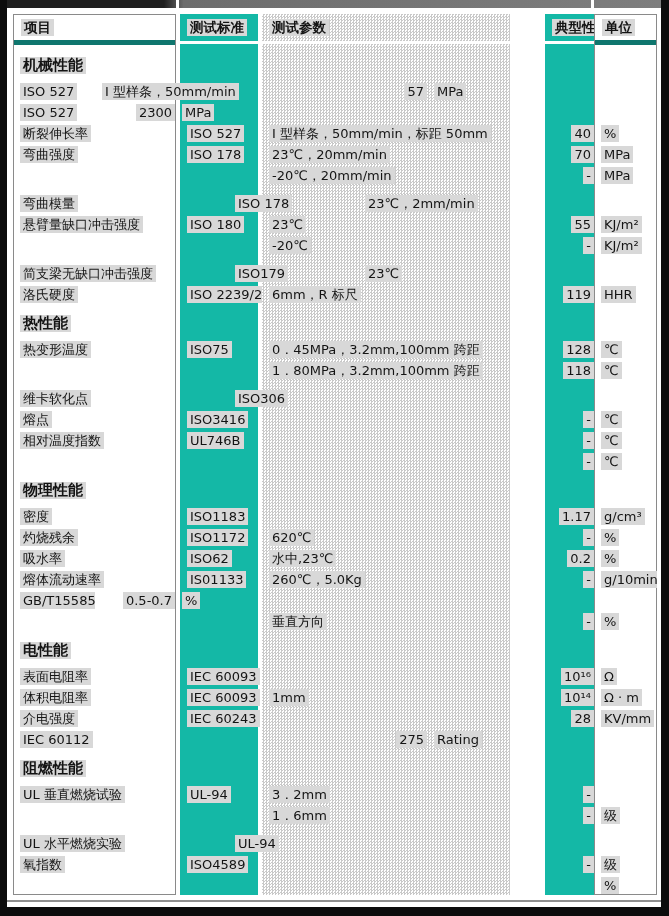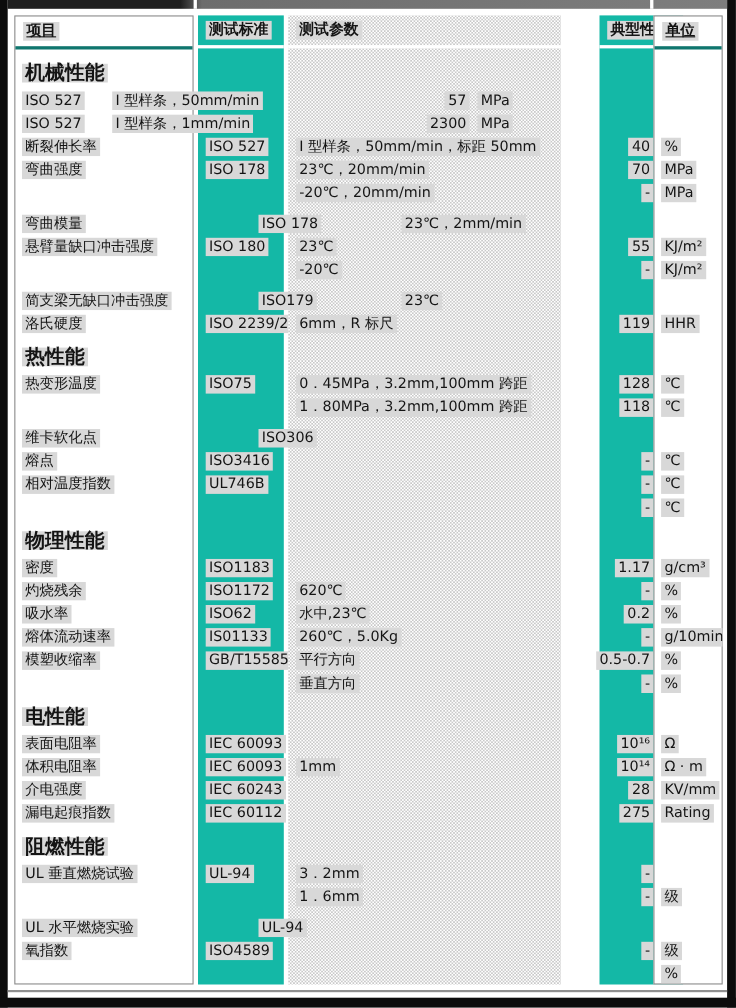--- a/index.html
+++ b/index.html
@@ -30,21 +30,21 @@
   }
   .c1{left:13px;width:163px;}
   .c2{left:180px;width:78px;}
   .c3{left:262px;width:248px;}
   .c4{left:514px;width:76px;margin-left:31px;}
   .c5{left:594px;width:63px;}
   .colhead{
     height:30px;display:flex;align-items:center;padding-left:7px;
     font-weight:bold;font-size:13.5px;box-sizing:border-box;
   }
-  .col-white .colhead{border-bottom:3px solid #0f766e;text-decoration:underline;}
+  .col-white .colhead{border-bottom:5px solid #0f766e;}
   .col-gray .colhead,.col-hatch .colhead{border-bottom:3px solid #ffffff;}
 
   
   .hl{
     background:#d8d8d8;padding:0 3px;display:inline-block;
     line-height:17px;white-space:nowrap;color:#141414;
   }
 
   
   .rows{
@@ -54,21 +54,21 @@
   .trow{display:flex;height:21px;align-items:center;}
   .trow.gap{margin-top:7px;gap:48px;}
   .cell{box-sizing:border-box;padding-left:7px;overflow:hidden;white-space:nowrap;flex:none;}
   .w-item{width:167px;}
   .w-std{width:82px;}
   .w-param{width:252px;}
   .w-val{width:80px;text-align:right;}
   .w-unit{width:63px;}
   .sectionrow{
     height:34px;box-sizing:border-box;padding:9px 0 0 7px;
-    font-weight:bold;font-size:18px;
+    font-weight:bold;font-size:15px;
   }
 </style>
 </head>
 <body>
 
 <div class="frame frame-left"></div>
 <div class="frame frame-right"></div>
 <div class="frame frame-bottom"></div>
 <div class="topbar"></div>
 <div class="notch" style="left:176px;"></div>
@@ -104,21 +104,20 @@
 <div class="rows">
     <div class="sectionrow"><span class="hl">机械性能</span></div>
     <div class="trow">
       <div class="cell w-std"><span class="hl">ISO 527</span></div>
       <div class="cell w-param"><span class="hl">I 型样条，50mm/min</span></div>
       <div class="cell w-val"><span class="hl">57</span></div>
       <div class="cell w-unit"><span class="hl">MPa</span></div>
     </div>
     <div class="trow">
       <div class="cell w-std"><span class="hl">ISO 527</span></div>
-      <div class="cell w-param"><span class="hl">I 型样条，1mm/min</span></div>
       <div class="cell w-val"><span class="hl">2300</span></div>
       <div class="cell w-unit"><span class="hl">MPa</span></div>
     </div>
     <div class="trow">
       <div class="cell w-item"><span class="hl">断裂伸长率</span></div>
       <div class="cell w-std"><span class="hl">ISO 527</span></div>
       <div class="cell w-param"><span class="hl">I 型样条，50mm/min，标距 50mm</span></div>
       <div class="cell w-val"><span class="hl">40</span></div>
       <div class="cell w-unit"><span class="hl">%</span></div>
     </div>
@@ -237,23 +236,21 @@
       <div class="cell w-unit"><span class="hl">%</span></div>
     </div>
     <div class="trow">
       <div class="cell w-item"><span class="hl">熔体流动速率</span></div>
       <div class="cell w-std"><span class="hl">IS01133</span></div>
       <div class="cell w-param"><span class="hl">260℃，5.0Kg</span></div>
       <div class="cell w-val"><span class="hl">-</span></div>
       <div class="cell w-unit"><span class="hl">g/10min</span></div>
     </div>
     <div class="trow">
-      <div class="cell w-item"><span class="hl">模塑收缩率</span></div>
       <div class="cell w-std"><span class="hl">GB/T15585</span></div>
-      <div class="cell w-param"><span class="hl">平行方向</span></div>
       <div class="cell w-val"><span class="hl">0.5-0.7</span></div>
       <div class="cell w-unit"><span class="hl">%</span></div>
     </div>
     <div class="trow">
       <div class="cell w-item"></div>
       <div class="cell w-std"></div>
       <div class="cell w-param"><span class="hl">垂直方向</span></div>
       <div class="cell w-val"><span class="hl">-</span></div>
       <div class="cell w-unit"><span class="hl">%</span></div>
     </div>
@@ -273,21 +270,20 @@
       <div class="cell w-unit"><span class="hl">Ω · m</span></div>
     </div>
     <div class="trow">
       <div class="cell w-item"><span class="hl">介电强度</span></div>
       <div class="cell w-std"><span class="hl">IEC 60243</span></div>
       <div class="cell w-param"></div>
       <div class="cell w-val"><span class="hl">28</span></div>
       <div class="cell w-unit"><span class="hl">KV/mm</span></div>
     </div>
     <div class="trow">
-      <div class="cell w-item"><span class="hl">漏电起痕指数</span></div>
       <div class="cell w-std"><span class="hl">IEC 60112</span></div>
       <div class="cell w-param"></div>
       <div class="cell w-val"><span class="hl">275</span></div>
       <div class="cell w-unit"><span class="hl">Rating</span></div>
     </div>
     <div class="sectionrow"><span class="hl">阻燃性能</span></div>
     <div class="trow">
       <div class="cell w-item"><span class="hl">UL 垂直燃烧试验</span></div>
       <div class="cell w-std"><span class="hl">UL-94</span></div>
       <div class="cell w-param"><span class="hl">3．2mm</span></div>

